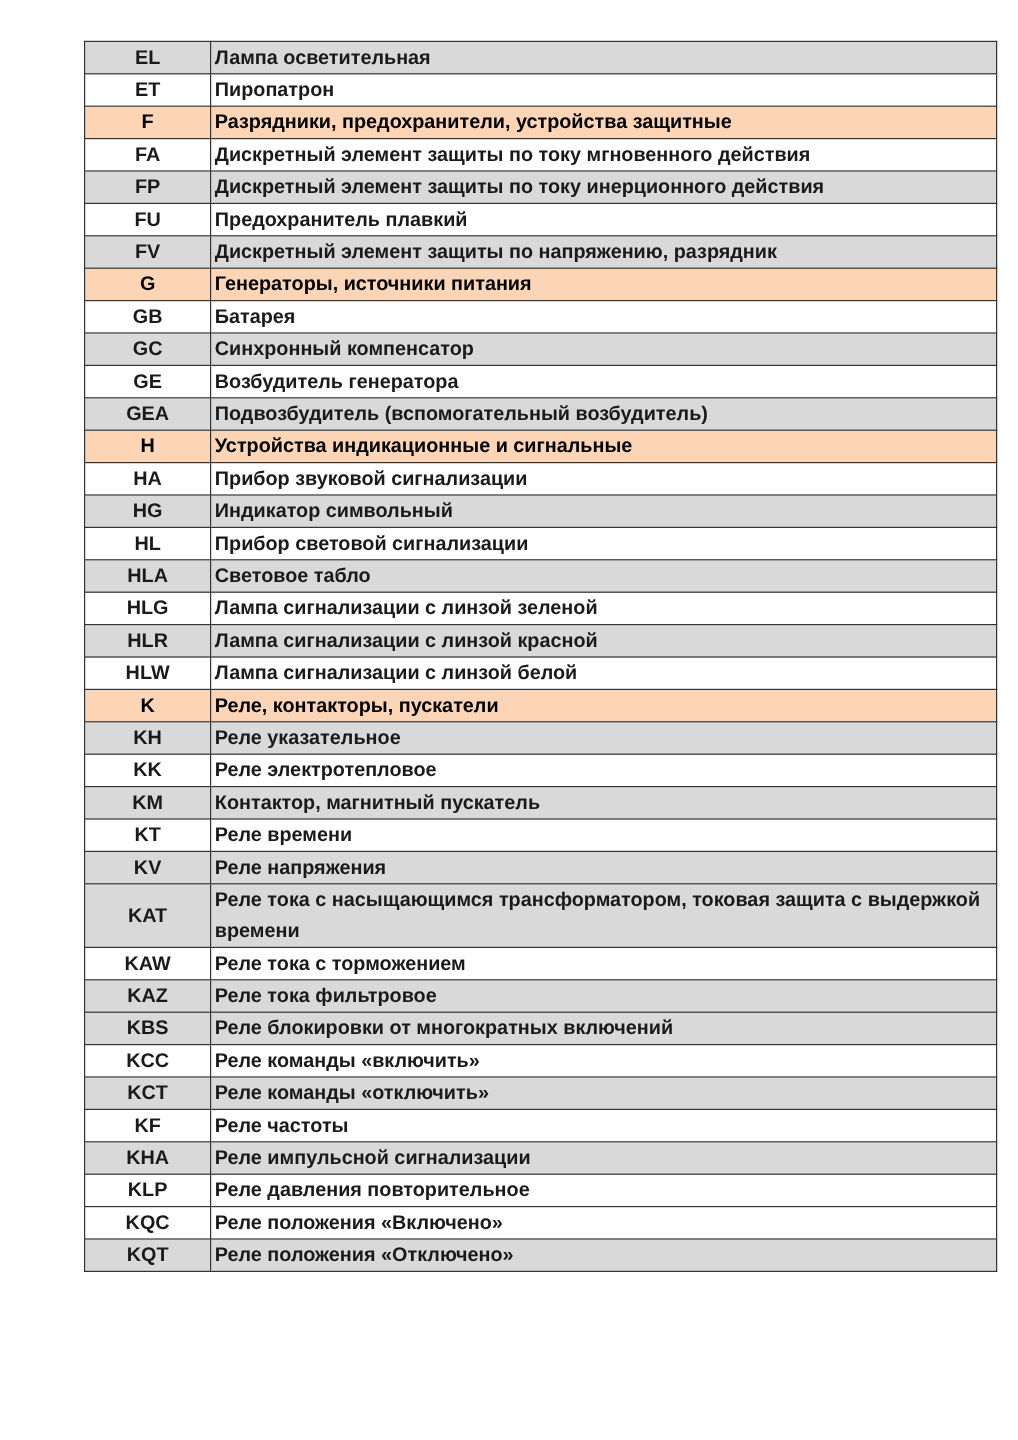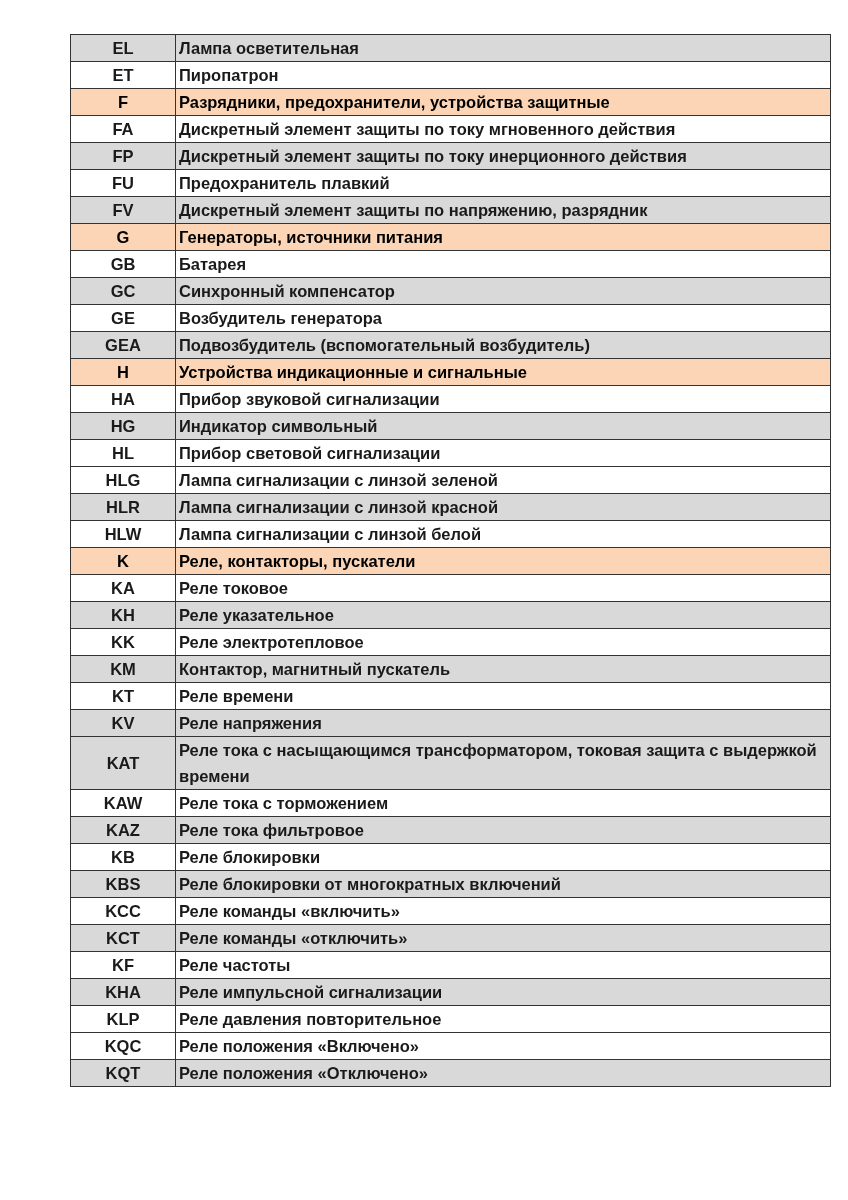--- a/index.html
+++ b/index.html
@@ -81,39 +81,39 @@
     <td class="desc">Прибор звуковой сигнализации</td>
   </tr>
       <tr class="gray">
     <td class="code">HG</td>
     <td class="desc">Индикатор символьный</td>
   </tr>
       <tr class="white">
     <td class="code">HL</td>
     <td class="desc">Прибор световой сигнализации</td>
   </tr>
+      <tr class="gray">
+    <td class="code">HLA</td>
+    <td class="desc">Световое табло</td>
+  </tr>
       <tr class="white">
     <td class="code">HLG</td>
     <td class="desc">Лампа сигнализации с линзой зеленой</td>
   </tr>
       <tr class="gray">
     <td class="code">HLR</td>
     <td class="desc">Лампа сигнализации с линзой красной</td>
   </tr>
       <tr class="white">
     <td class="code">HLW</td>
     <td class="desc">Лампа сигнализации с линзой белой</td>
   </tr>
       <tr class="head">
     <td class="code">K</td>
     <td class="desc">Реле, контакторы, пускатели</td>
-  </tr>
-      <tr class="white">
-    <td class="code">KA</td>
-    <td class="desc">Реле токовое</td>
   </tr>
       <tr class="gray">
     <td class="code">KH</td>
     <td class="desc">Реле указательное</td>
   </tr>
       <tr class="white">
     <td class="code">KK</td>
     <td class="desc">Реле электротепловое</td>
   </tr>
       <tr class="gray">
@@ -132,24 +132,20 @@
     <td class="code">KAT</td>
     <td class="desc">Реле тока с насыщающимся трансформатором, токовая защита с выдержкой времени</td>
   </tr>
       <tr class="white">
     <td class="code">KAW</td>
     <td class="desc">Реле тока с торможением</td>
   </tr>
       <tr class="gray">
     <td class="code">KAZ</td>
     <td class="desc">Реле тока фильтровое</td>
-  </tr>
-      <tr class="white">
-    <td class="code">KB</td>
-    <td class="desc">Реле блокировки</td>
   </tr>
       <tr class="gray">
     <td class="code">KBS</td>
     <td class="desc">Реле блокировки от многократных включений</td>
   </tr>
       <tr class="white">
     <td class="code">KCC</td>
     <td class="desc">Реле команды «включить»</td>
   </tr>
       <tr class="gray">

